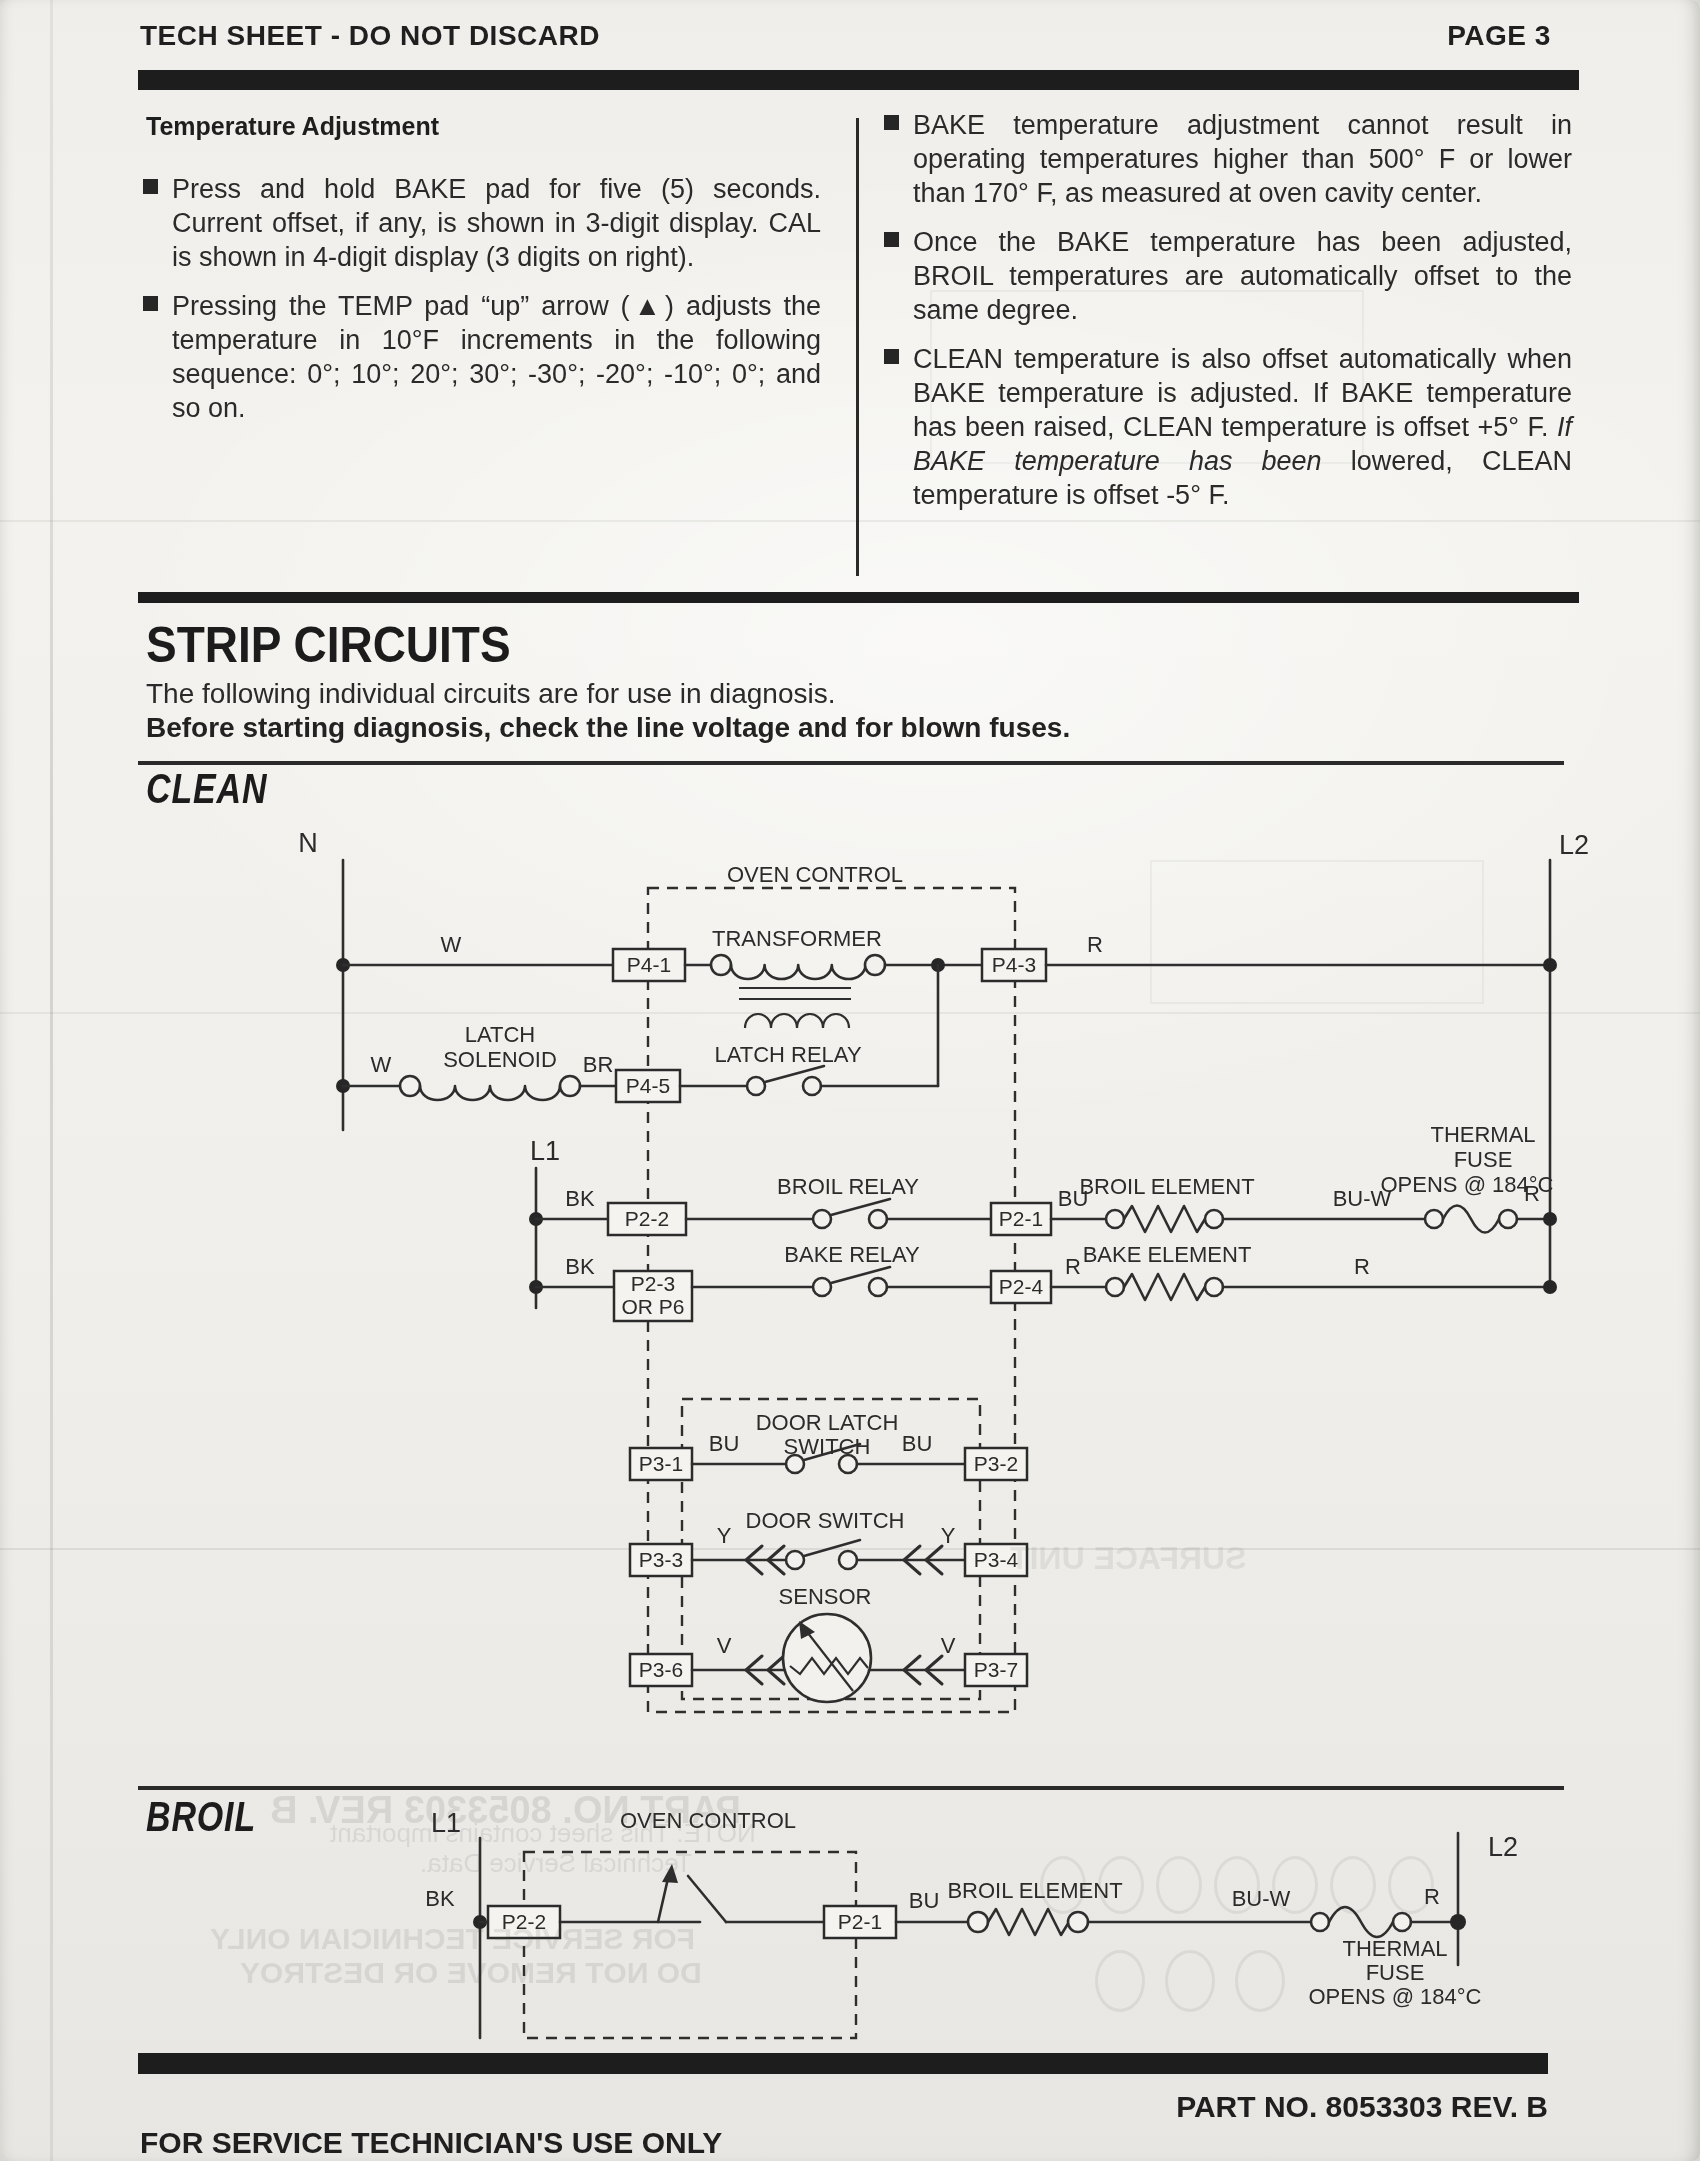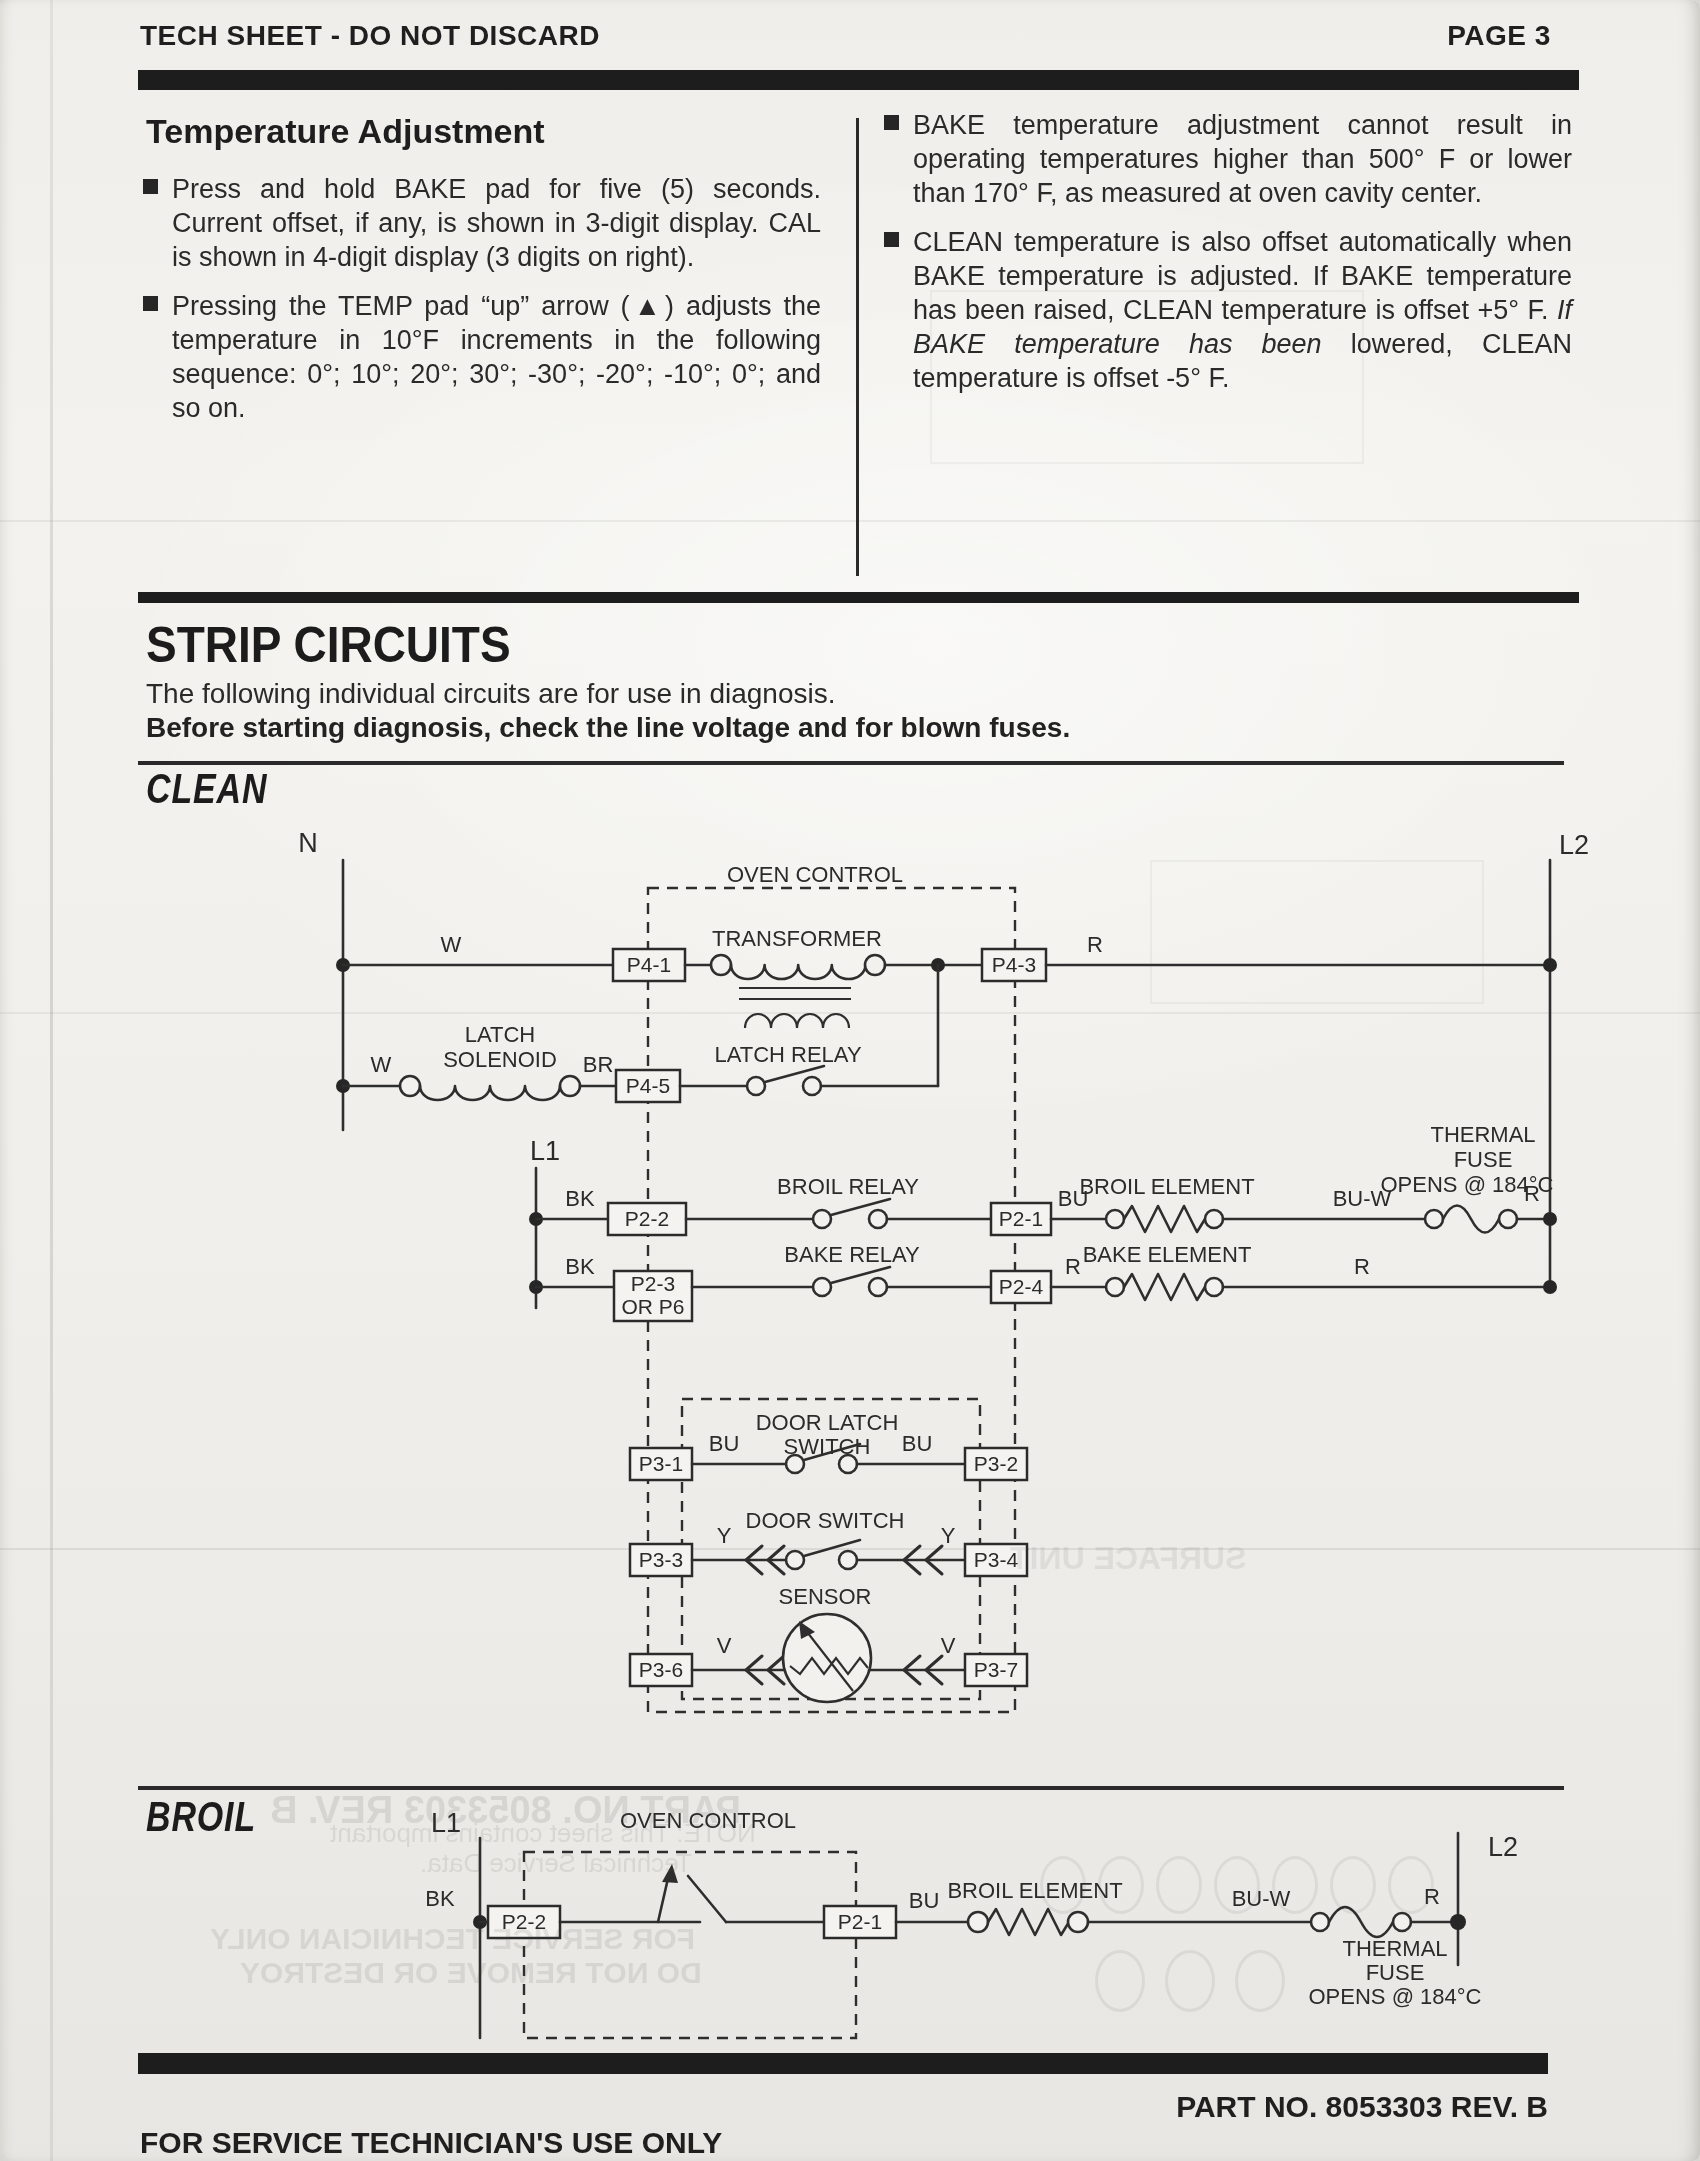--- a/index.html
+++ b/index.html
@@ -12,21 +12,21 @@
     box-shadow:inset -14px 0 18px -12px rgba(90,85,75,.35), inset 10px 0 14px -10px rgba(120,115,105,.25);
     border-radius:8px;
   }
   .abs{position:absolute;}
   .bar{position:absolute;background:#1d1d1d;}
   .rule{position:absolute;background:#2a2a2a;}
   
   .hdr{font-weight:bold;font-size:28px;letter-spacing:.5px;color:#1f1f1f;}
   .ftr{font-weight:bold;font-size:30px;color:#1f1f1f;}
   
-  .sec-title{font-weight:bold;font-size:34px;color:#1e1e1e;}
+  .sec-title{font-weight:bold;font-size:25px;color:#1e1e1e;}
   .col{position:absolute;font-size:27px;line-height:34px;text-align:justify;color:#2a2a2a;}
   .bullet{display:flex;margin-bottom:15px;}
   .sq{flex:0 0 15px;width:15px;height:15px;background:#262626;margin:7px 14px 0 0;}
   .bullet .em{font-style:italic;}
   
   .strip-title{font-weight:bold;font-size:50px;letter-spacing:0;transform:scaleX(.92);transform-origin:left;color:#1c1c1c;}
   .intro{font-size:28px;color:#2a2a2a;}
   .intro-bold{font-size:28px;font-weight:bold;color:#222;}
   .circ-title{font-weight:bold;font-style:italic;font-size:40px;letter-spacing:1px;transform:scale(.85,1.08);transform-origin:left bottom;color:#1c1c1c;}
   
@@ -77,20 +77,24 @@
       <span><span>Pressing the TEMP pad “up” arrow (▲) adjusts the temperature in 10°F increments in the following sequence: 0°; 10°; 20°; 30°; -30°; -20°; -10°; 0°; and so on.</span><span class="em"></span><span></span></span>
     </div>
   </div>
 
   <div class="rule" style="left:856px;top:118px;width:3px;height:458px;"></div>
 
   <div class="col" style="left:884px;top:108px;width:688px;">
     <div class="bullet">
       <span class="sq"></span>
       <span><span>BAKE temperature adjustment cannot result in operating temperatures higher than 500° F or lower than 170° F, as measured at oven cavity center.</span><span class="em"></span><span></span></span>
+    </div>
+    <div class="bullet">
+      <span class="sq"></span>
+      <span><span>Once the BAKE temperature has been adjusted, BROIL temperatures are automatically offset to the same degree.</span><span class="em"></span><span></span></span>
     </div>
     <div class="bullet">
       <span class="sq"></span>
       <span><span>CLEAN temperature is also offset automatically when BAKE temperature is adjusted. If BAKE temperature has been raised, CLEAN temperature is offset +5° F. </span><span class="em">If BAKE temperature has been</span><span> lowered, CLEAN temperature is offset -5° F.</span></span>
     </div>
   </div>
 
   <div class="bar" style="left:138px;top:592px;width:1441px;height:11px;"></div>
   <div class="abs strip-title" style="left:146px;top:616px;">STRIP CIRCUITS</div>
   <div class="abs intro-bold" style="left:146px;top:712px;">Before starting diagnosis, check the line voltage and for blown fuses.</div>

